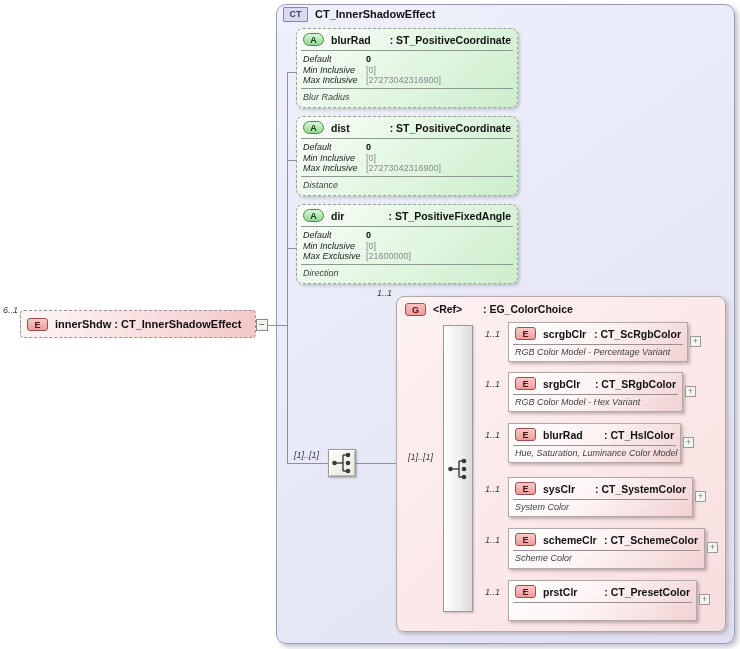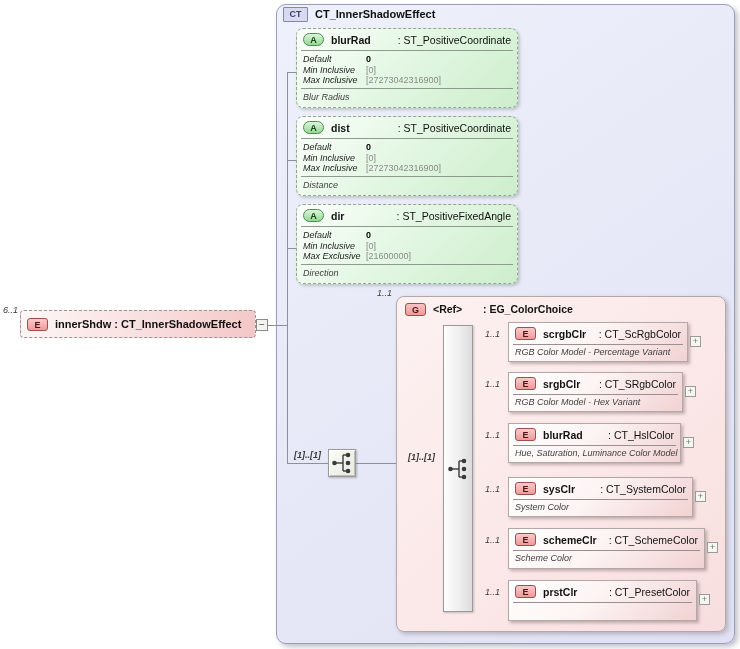--- a/index.html
+++ b/index.html
@@ -22,21 +22,21 @@
   .ct-title { position:absolute; left:315px; top:8px; font-size:11px; font-weight:bold; color:#111; }
 
   
   .hline, .vline { position:absolute; background:#8f8f9a; z-index:2; }
   .hline { height:1px; } .vline { width:1px; }
 
   
   .card {
     position:absolute; font-size:9px; font-style:italic; color:#3a3a3a; z-index:4; white-space:nowrap;
   }
-  .card.bold { font-weight:bold; }
+  .card.bold { font-weight:normal; }
 
   
   .attr-box {
     position:absolute; left:296px; width:222px; height:80px; z-index:3;
     border:1px dashed #96a596; border-radius:7px;
     background: linear-gradient(135deg, #fbfffb 0%, #e4f7e4 45%, #cdeecd 100%);
     box-shadow: 2px 2px 3px rgba(60,90,60,0.25);
     overflow:hidden;
   }
   .box-header { display:flex; align-items:center; height:21px; padding:0 6px; }
@@ -50,21 +50,21 @@
   }
   .badge-e {
     border:1px solid #a34c4c;
     background: linear-gradient(#f9caca, #ee9b9b); color:#521414;
   }
   .badge-g {
     border:1px solid #a34c4c;
     background: linear-gradient(#f9c2c2, #f09a9a); color:#521414;
   }
   .box-name { margin-left:7px; font-size:10.5px; font-weight:bold; color:#111; white-space:nowrap; }
-  .box-type { margin-left:auto; font-size:10.5px; font-weight:normal; color:#111; white-space:nowrap; }
+  .box-type { margin-left:auto; font-size:10.5px; font-weight:bold; color:#111; white-space:nowrap; }
   .divider { border-top:1px solid #8d9a8d; margin:0 4px; }
   .pink .divider { border-top-color:#9b9090; }
   .facets { padding:3px 6px 2px 6px; }
   .facet-row { display:flex; height:10.5px; font-size:9px; line-height:10.5px; }
   .facet-label { width:63px; font-style:italic; color:#222; }
   .facet-value { color:#8a8a8a; }
   .facet-row.first .facet-value { color:#000; font-weight:bold; }
   .box-doc { padding:3px 6px; font-size:9px; font-style:italic; color:#3f3f3f; white-space:nowrap; }
 
   

